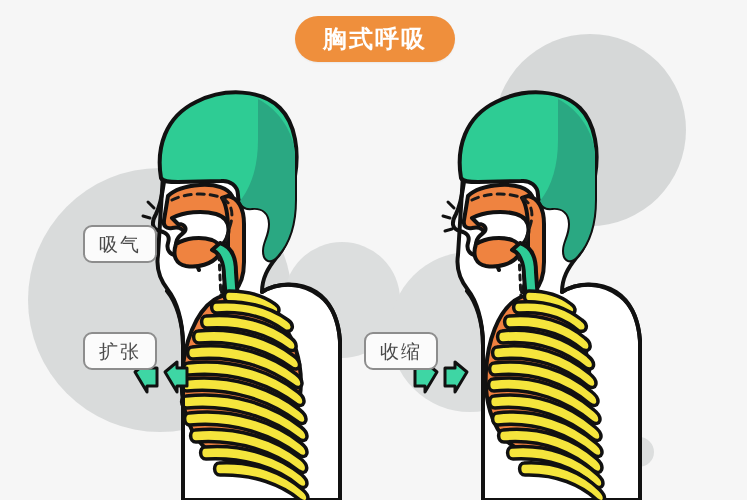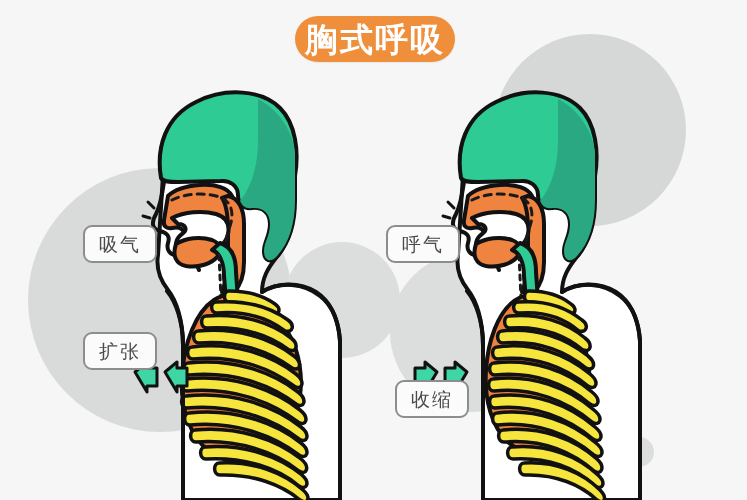--- a/index.html
+++ b/index.html
@@ -18,21 +18,21 @@
     position:absolute;left:295px;top:16px;
     width:160px;height:46px;
     background:#ef8f3c;
     border-radius:23px;
     display:flex;align-items:center;justify-content:center;
     box-shadow:0 1px 2px rgba(0,0,0,.06);
     z-index:40;
   }
   #title-badge span{
     color:#ffffff;
-    font-size:33px;
+    font-size:24px;
     font-weight:bold;
     letter-spacing:2px;
     line-height:1;
   }
 
   
   .tag{
     position:absolute;
     background:#fbfbfb;
     border:2px solid #8d8d8d;
@@ -42,21 +42,21 @@
   }
   .tag span{
     color:#4a4a4a;
     font-size:19px;
     letter-spacing:2px;
     line-height:1;
   }
   #tag-inhale{left:83px;top:225px;width:70px;height:34px;}
   #tag-expand{left:83px;top:332px;width:70px;height:34px;text-align:center;}
   #tag-exhale{left:386px;top:225px;width:70px;height:34px;}
-  #tag-contract{left:395px;top:332px;width:70px;height:34px;margin-top:48px;}
+  #tag-contract{left:364px;top:332px;width:70px;height:34px;}
 </style>
 </head>
 <body>
 
 <div id="stage">
 
   <svg class="layer" viewBox="0 0 747 500">
     <circle cx="160" cy="300" r="132" fill="#d9dbdb"></circle>
     <circle cx="590" cy="130" r="96" fill="#d6d8d8"></circle>
     <circle cx="342" cy="300" r="58" fill="#dcdede"></circle>
@@ -344,20 +344,17 @@
   <div id="title-badge">
     <span>胸式呼吸</span>
   </div>
 
   <div class="tag" id="tag-inhale">
     <span>吸气</span>
   </div>
   <div class="tag" id="tag-expand">
     <span>扩张</span>
   </div>
-  <div class="tag" id="tag-exhale">
-    <span>呼气</span>
-  </div>
   <div class="tag" id="tag-contract">
     <span>收缩</span>
   </div>
 
 </div>
 
 </body></html>

